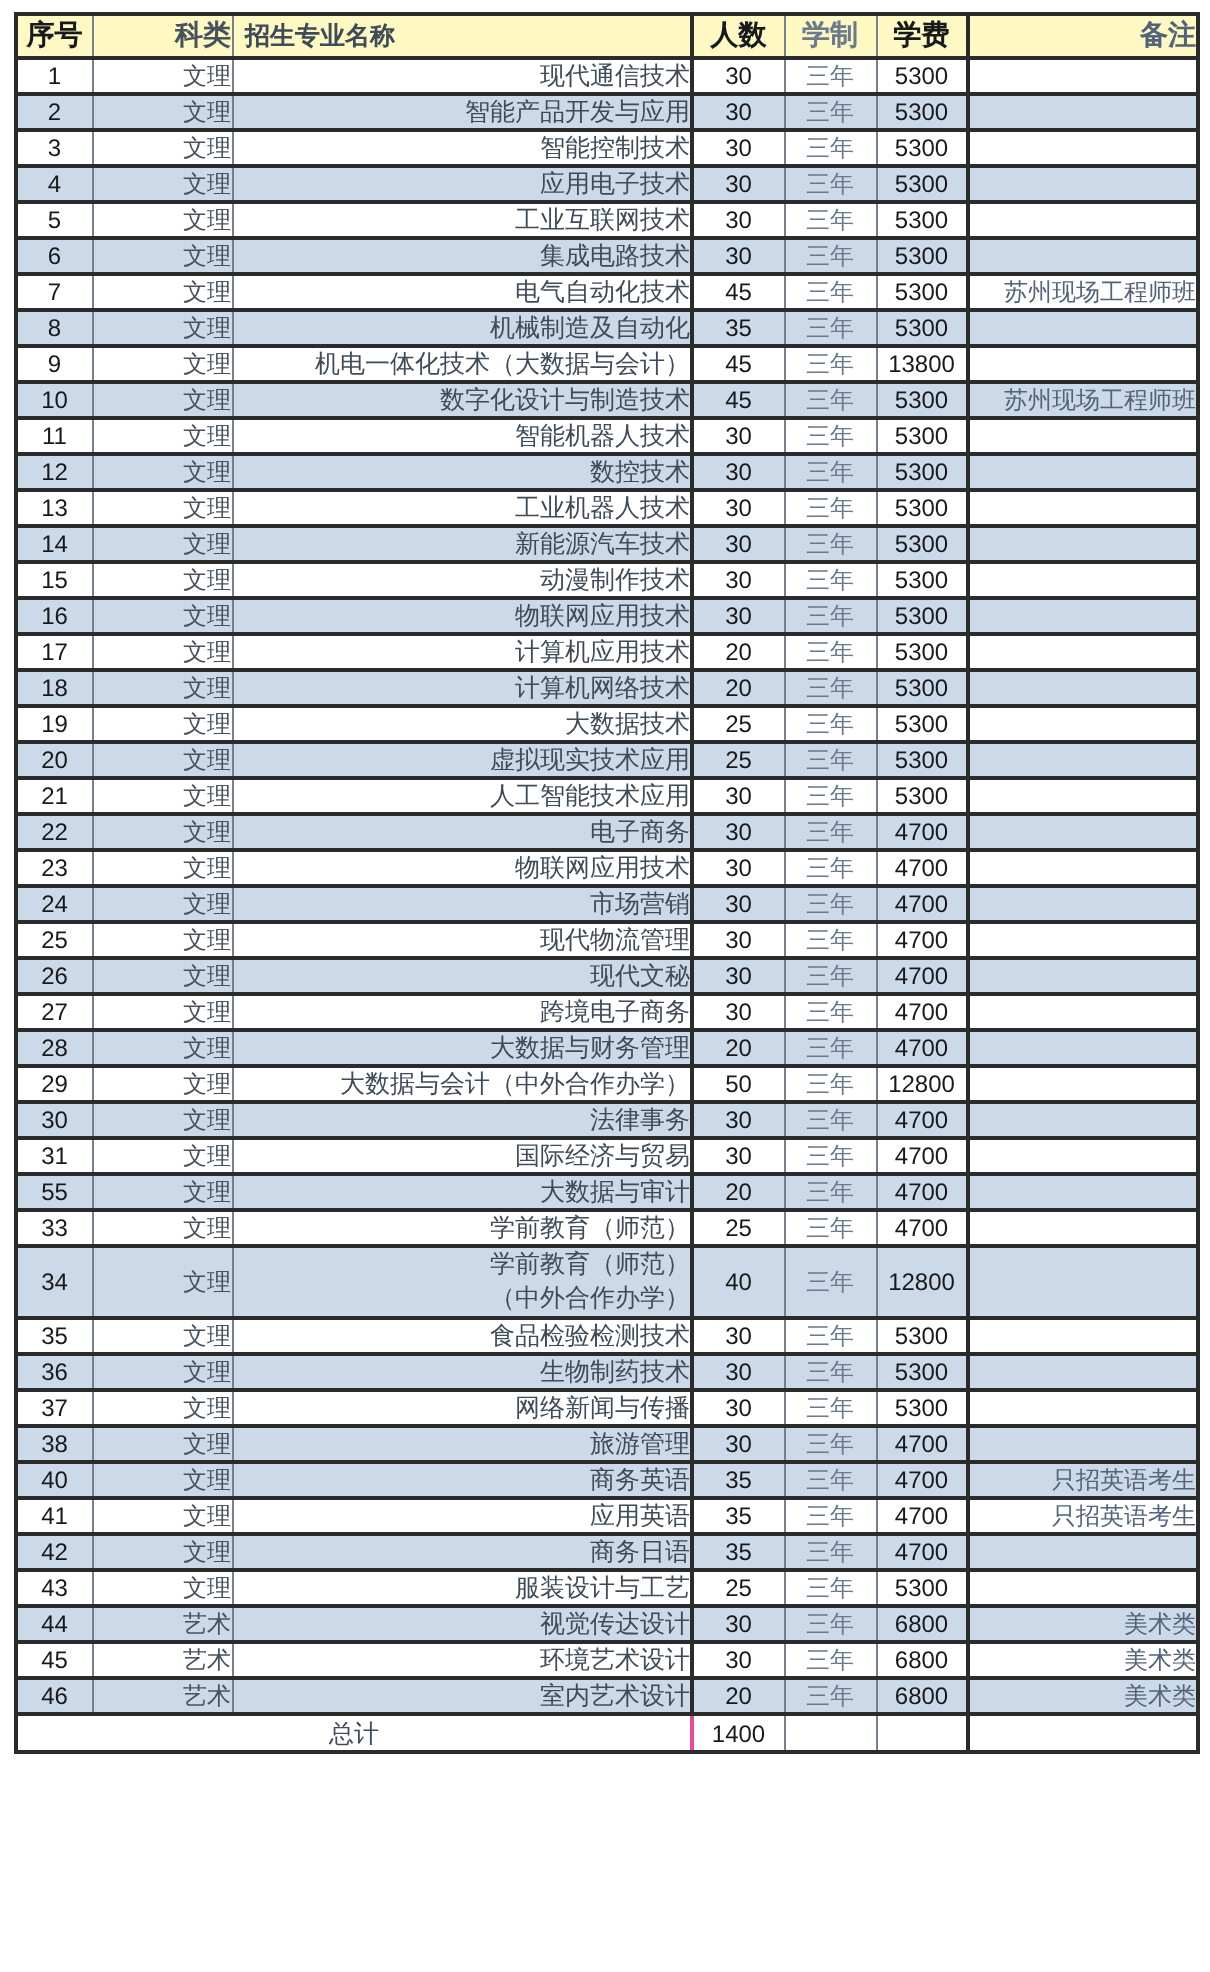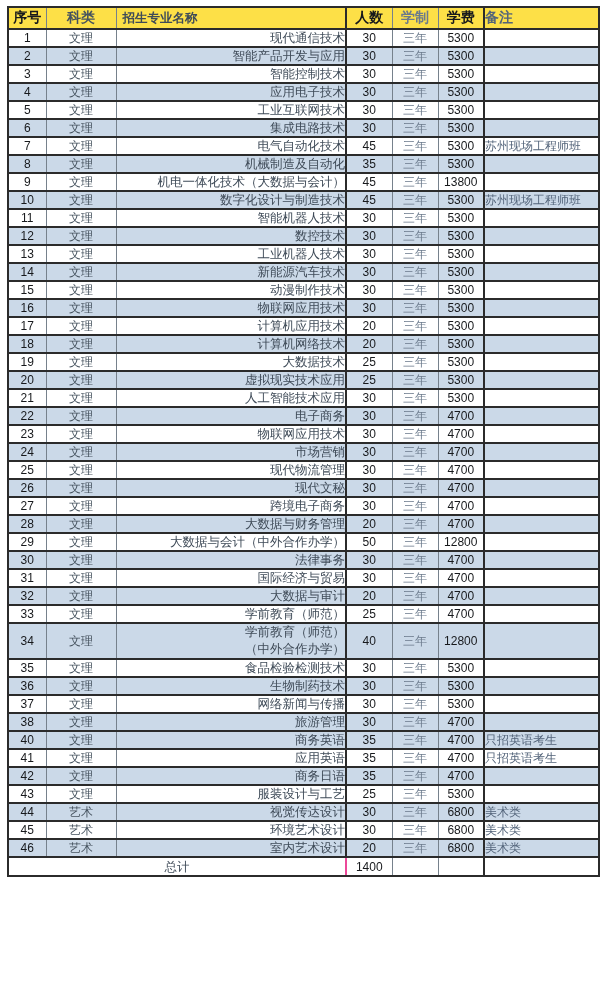--- a/index.html
+++ b/index.html
@@ -8,37 +8,37 @@
   table{border-collapse:collapse;table-layout:fixed;width:591px;border:2px solid #2b2b2b;}
   th,td{
     border-top:2px solid #2b2b2b;
     border-bottom:2px solid #2b2b2b;
     border-left:1px solid #76818c;
     padding:0;overflow:hidden;white-space:nowrap;vertical-align:middle;
   }
   .c-no{border-left:none;}
   .c-count,.c-remark{border-left:2px solid #2b2b2b;}
   thead th{
-    background:#fde047;height:20px;
+    background:#fef9c3;height:20px;
     font-family:"Liberation Sans",sans-serif;font-weight:700;
     color:#10151a;font-size:14px;text-align:center;
   }
   thead .c-major{text-align:left;padding-left:6px;margin-top:20px;}
   tbody tr{height:18px;}
   tbody tr.tall{height:36px;}
   tbody tr.striped td{background:#cbd9e8;}
   td{font-size:12px;line-height:16px;}
   .c-no,.c-count,.c-fee{
     font-family:"Liberation Sans",sans-serif;color:#17191c;text-align:center;
   }
-  .c-cat{color:#46535f;text-align:center;}
+  .c-cat{color:#46535f;text-align:right;}
   .c-major{color:#3f4b58;text-align:right;padding-left:6px;font-size:12.5px;}
   .tall .c-major div{line-height:17px;}
   .c-dur{color:#6b7a8c;text-align:center;}
-  .c-remark{color:#53647a;text-align:left;font-family:Liberation Serif, serif;}
+  .c-remark{color:#53647a;text-align:right;font-family:Liberation Serif, serif;}
   .total-row{height:19px;background:#ffffff;margin-top:40px;}
   .total-label{color:#3f4b58;text-align:center;font-size:12.5px;border-left:none;}
   .total-count{font-family:"Liberation Sans",sans-serif;color:#17191c;text-align:center;border-left:2px solid #ec4899;}
   .total-empty{border-left:1px solid #76818c;}
   .total-empty.c-remark{border-left:2px solid #2b2b2b;}
 </style>
 </head>
 <body>
 
 <div class="wrap">
@@ -399,21 +399,21 @@
           <td class="c-cat">文理</td>
           <td class="c-major">
             <div>国际经济与贸易</div>
           </td>
           <td class="c-count">30</td>
           <td class="c-dur">三年</td>
           <td class="c-fee">4700</td>
           <td class="c-remark"></td>
         </tr>
         <tr class="striped">
-          <td class="c-no">32</td>
+          <td class="c-no">55</td>
           <td class="c-cat">文理</td>
           <td class="c-major">
             <div>大数据与审计</div>
           </td>
           <td class="c-count">20</td>
           <td class="c-dur">三年</td>
           <td class="c-fee">4700</td>
           <td class="c-remark"></td>
         </tr>
         <tr>

